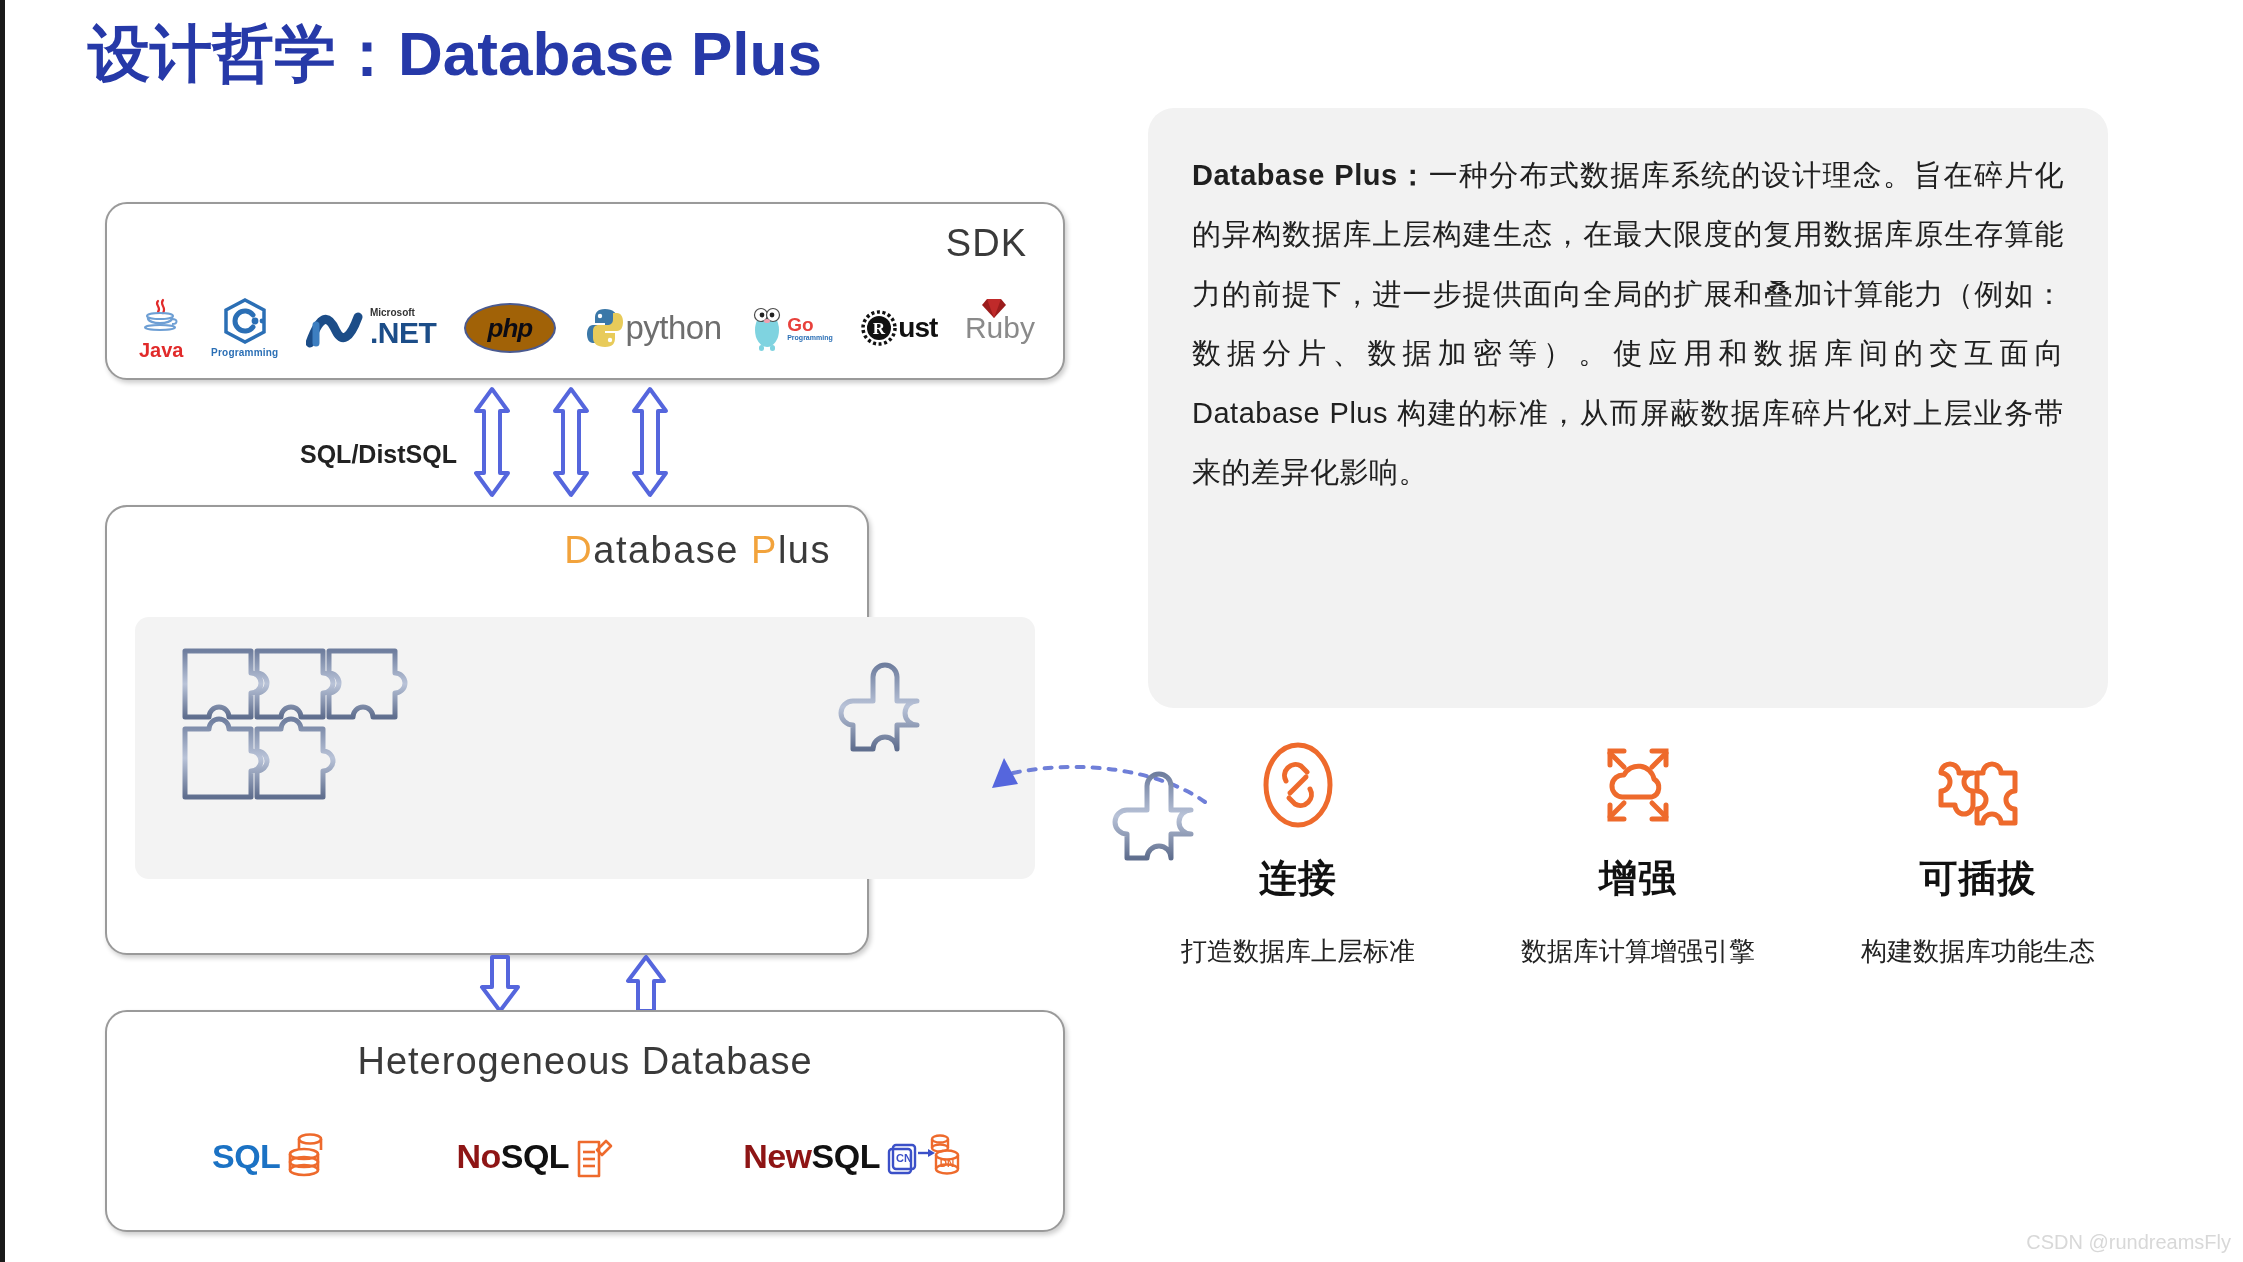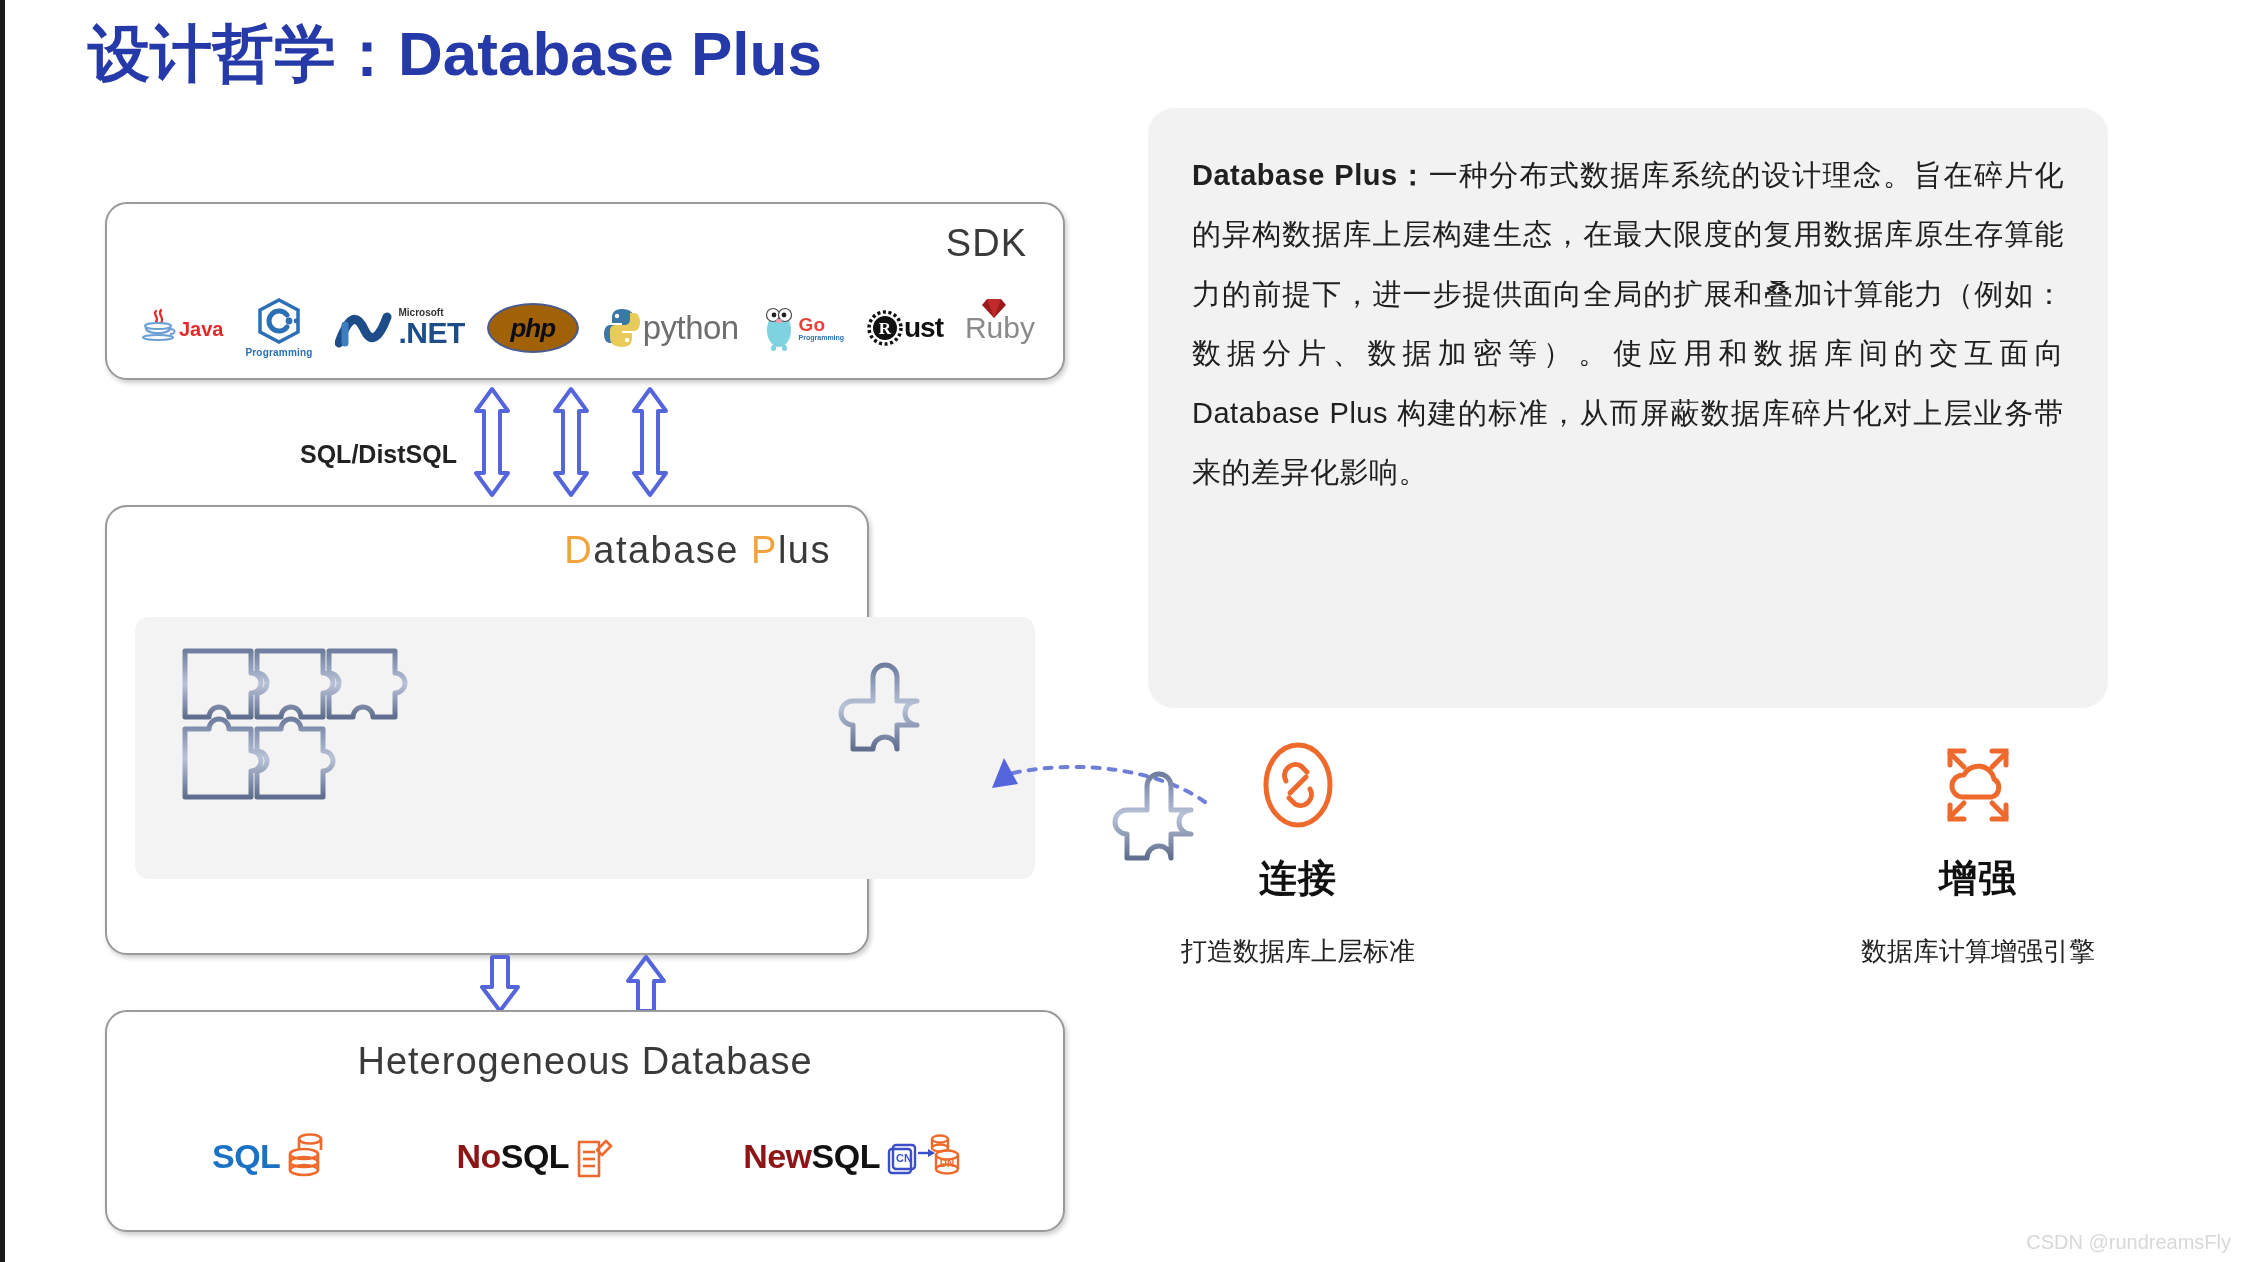--- a/index.html
+++ b/index.html
@@ -97,21 +97,21 @@
     width: 924px;
     height: 80px;
     display: flex;
     align-items: center;
     justify-content: space-between;
     padding: 0 14px;
     box-sizing: border-box;
   }
   .logo { display: flex; align-items: center; justify-content: center; height: 70px; }
 
-  .logo-java { flex-direction: row; }
+  .logo-java { flex-direction: column; }
   .java-txt { color: #e12a2a; font-weight: bold; font-size: 20px; line-height: 1; margin-top:1px;}
 
   .logo-c { flex-direction: column; }
   .c-txt { color: #2b6fb5; font-weight: bold; font-size: 10px; letter-spacing: .2px; margin-top: 1px;}
 
   .logo-net { align-items: center; }
   .net-txt { font-size: 30px; font-weight: bold; color: #1c4d88; line-height: 1; letter-spacing: -0.5px;}
   .net-ms { font-size: 10px; color: #333; font-weight: bold; display:block; line-height: 1;}
 
   .php-pill {
@@ -465,18 +465,30 @@
               <path d="M22 82 L36 68"></path>
             <path d="M78 70 L78 84 L64 84"></path>
               <path d="M78 82 L64 68"></path>
           </g>
         </svg>
       </div>
       <div class="feature-title">增强</div>
       <div class="feature-caption">数据库计算增强引擎</div>
     </div>
 
+    <div class="feature">
+      <div class="feature-icon">
+        <svg width="110" height="100" viewBox="0 0 110 100">
+          <g fill="none" stroke="#ee6a2c" stroke-width="5" stroke-linejoin="round">
+            <path d="M22 24 a9 9 0 0 1 18 0 h14 a9 9 0 0 0 0 18 v14 a9 9 0 0 1 -18 0 h-14 v-14 a9 9 0 0 0 0 -18 z" transform="translate(-4,14)"></path>
+            <path d="M62 24 a9 9 0 0 1 18 0 h14 v18 a9 9 0 0 0 0 18 v14 h-14 a9 9 0 0 0 -18 0 h-6 v-14 a9 9 0 0 0 0 -18 v-18 z" transform="translate(-2,14)"></path>
+          </g>
+        </svg>
+      </div>
+      <div class="feature-title">可插拔</div>
+      <div class="feature-caption">构建数据库功能生态</div>
+    </div>
 
   </div>
 
   <div class="watermark">CSDN @rundreamsFly</div>
 
 </div>
 
 </body></html>

